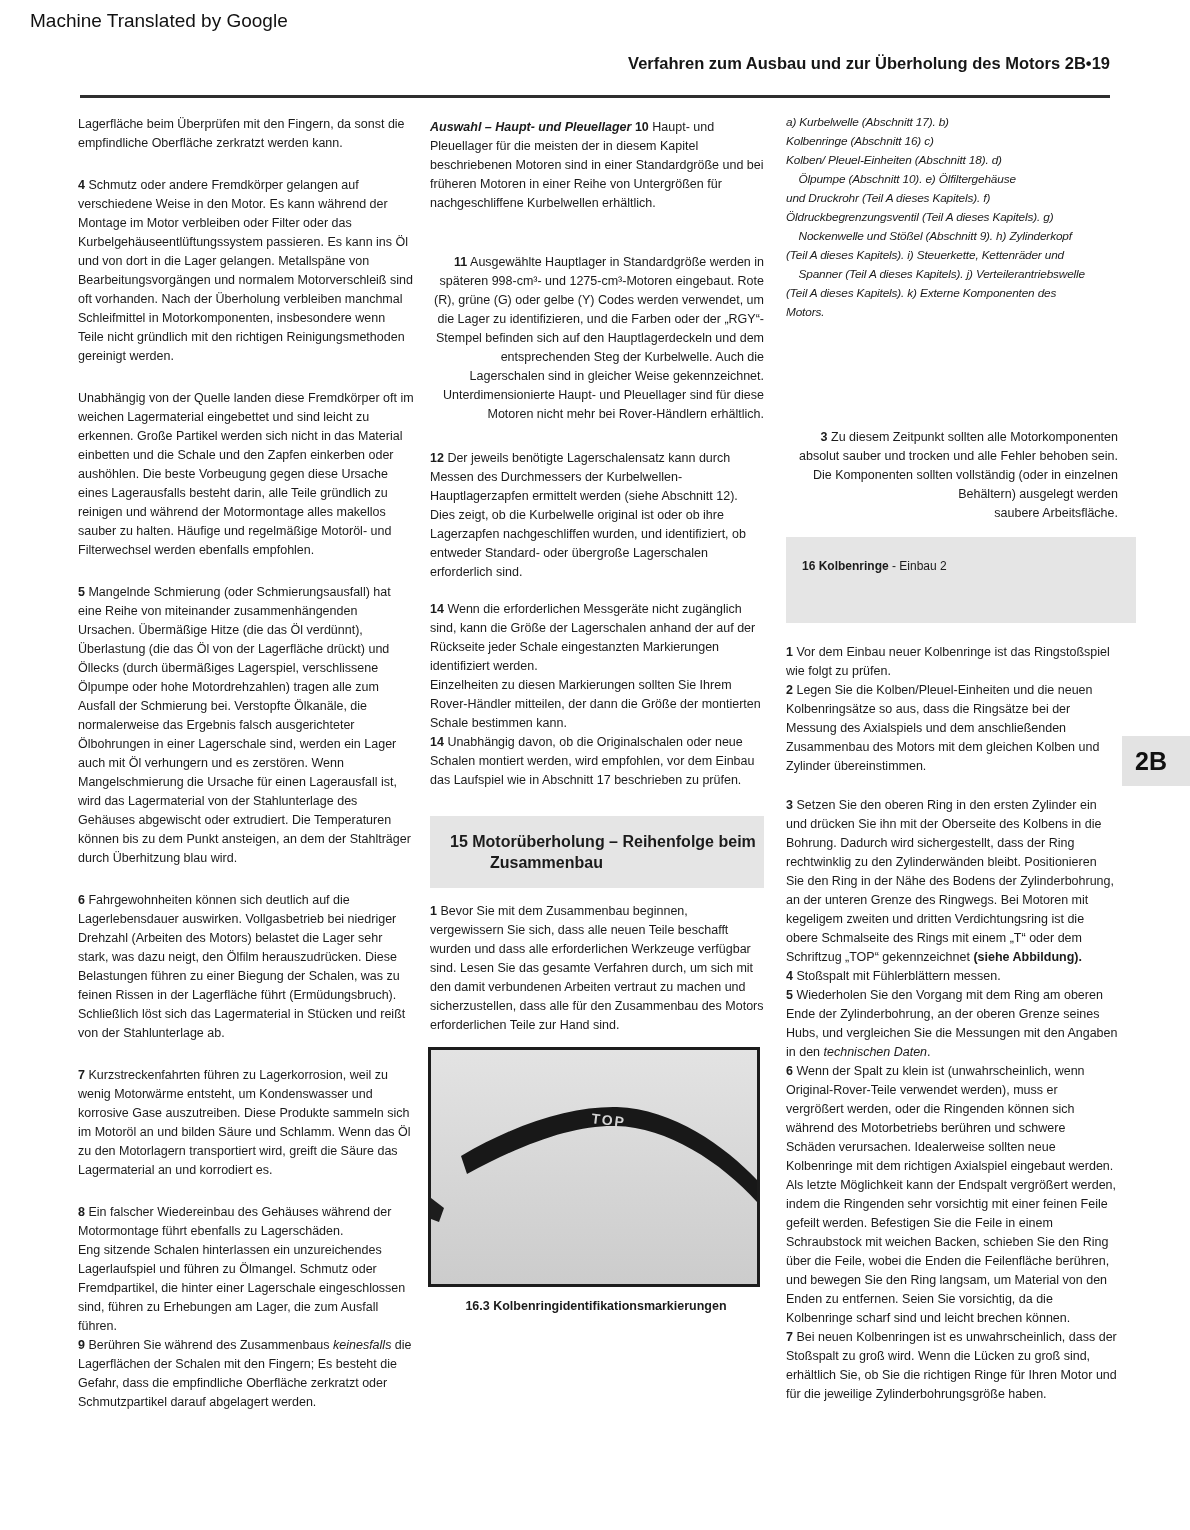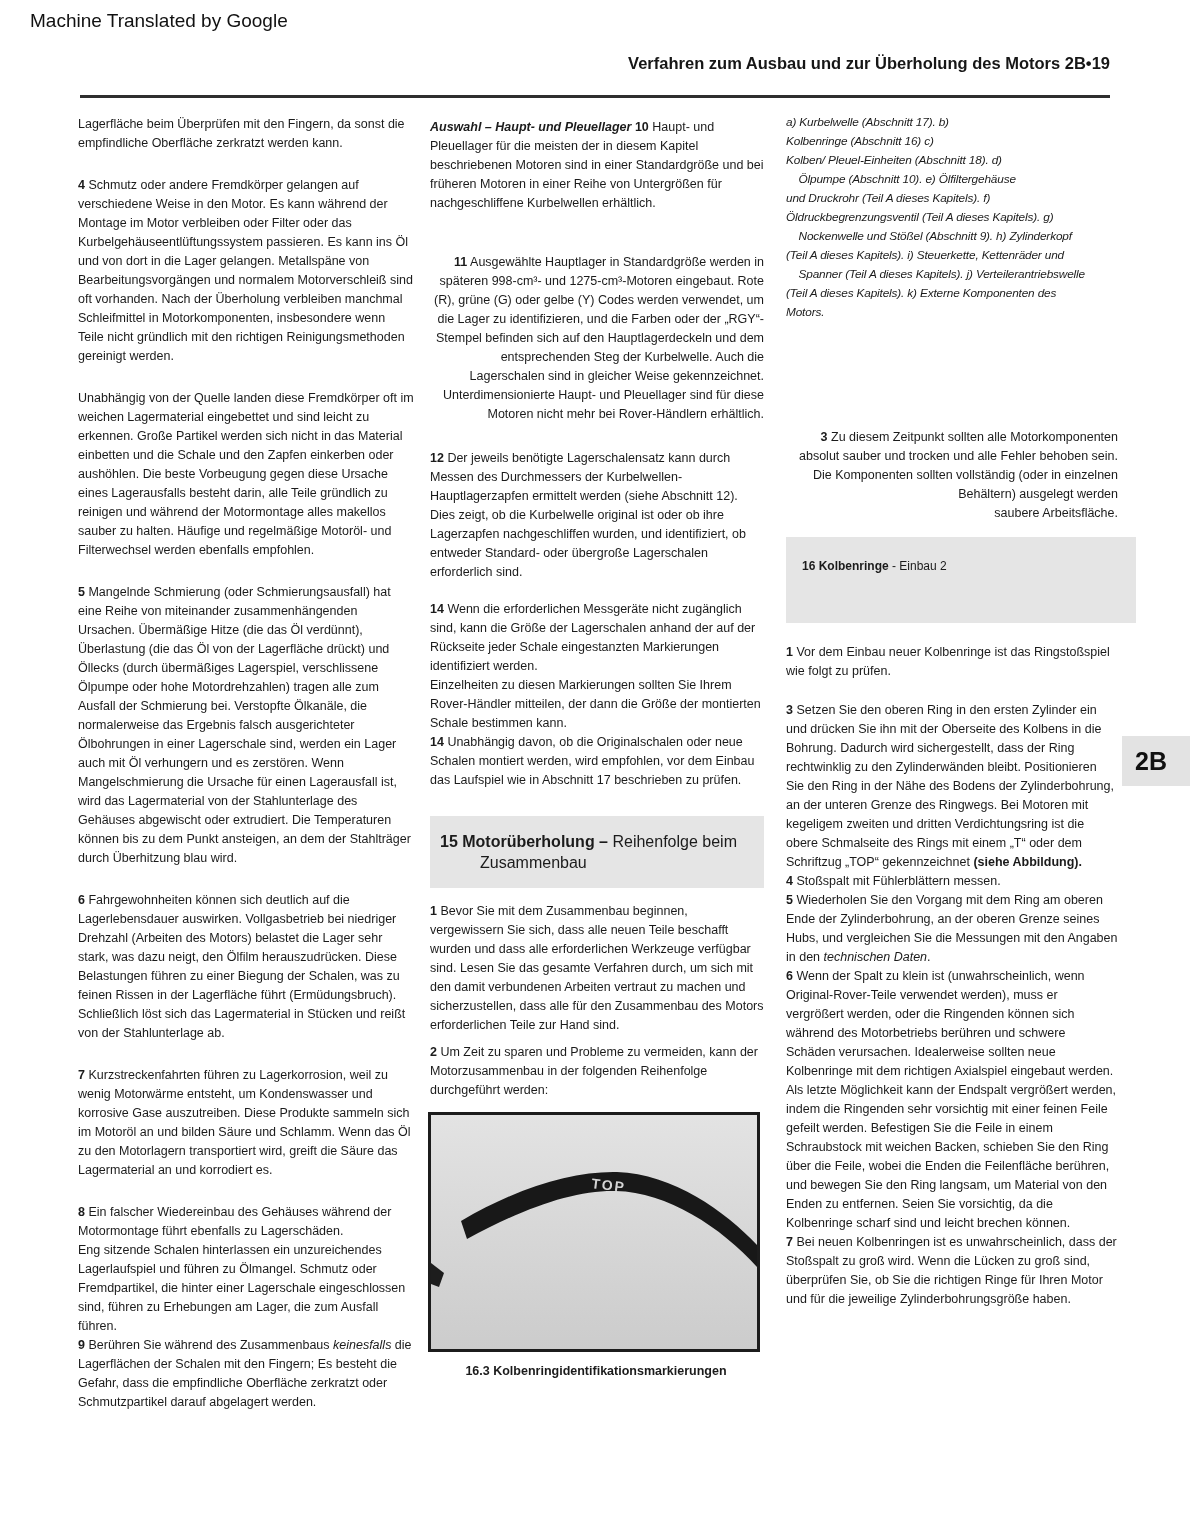--- a/index.html
+++ b/index.html
@@ -16,21 +16,21 @@
   .c2{left:430px;top:118px;width:334px;}
   .c3{left:786px;top:113px;width:332px;}
   .c1 p{margin-bottom:23px;}
   .c1 p.m0{margin-bottom:0;}
   b.pnum{font-weight:bold;}
   .c2 .heading{margin-bottom:40px;}
   .c2 .p11{margin-bottom:16px;text-align:right;}
   .c2 .p12{margin-bottom:18px;margin-top:25px;}
   .c2 .p13,.c2 .p14{margin-bottom:0;}
   .box15{margin-top:26px;background:#e5e5e5;height:72px;box-sizing:border-box;
-         padding:15px 8px 0 10px;font-size:16px;line-height:21px;}
+         padding:15px 8px 0 20px;font-size:16px;line-height:21px;font-weight:bold;}
   .box15 .line2{padding-left:40px;}
   .c2 .step1{margin-top:14px;}
   .c2 .step2{margin-top:8px;}
   .fig{margin:12px 0 0 -2px;}
   .photo{width:326px;height:234px;border:3px solid #1c1c1c;
          background:linear-gradient(180deg,#e3e3e3 0%,#d6d6d6 55%,#cccccc 100%);}
   .caption{margin-top:10px;text-align:center;font-weight:bold;font-size:12.5px;}
   .c3 .list{font-style:italic;font-size:11.8px;letter-spacing:-0.15px;line-height:19px;width:345px;margin-bottom:0;}
   .c3 .p3x{margin-top:106px;margin-bottom:8px;text-align:right;}
   .box16{margin-top:14px;background:#e5e5e5;height:86px;box-sizing:border-box;
@@ -67,21 +67,20 @@
   <p class="p13"><b class="pnum">14</b><span> Wenn die erforderlichen Messgeräte nicht zugänglich sind, kann die Größe der Lagerschalen anhand der auf der Rückseite jeder Schale eingestanzten Markierungen identifiziert werden.
 Einzelheiten zu diesen Markierungen sollten Sie Ihrem Rover-Händler mitteilen, der dann die Größe der montierten Schale bestimmen kann.</span></p>
   <p class="p14"><b class="pnum">14</b><span> Unabhängig davon, ob die Originalschalen oder neue Schalen montiert werden, wird empfohlen, vor dem Einbau das Laufspiel wie in Abschnitt 17 beschrieben zu prüfen.</span></p>
 
   <div class="box15">
     <div><b>15 Motorüberholung –</b><span> Reihenfolge beim</span></div>
     <div class="line2">Zusammenbau</div>
   </div>
 
   <p class="step1"><b class="pnum">1</b><span> Bevor Sie mit dem Zusammenbau beginnen, vergewissern Sie sich, dass alle neuen Teile beschafft wurden und dass alle erforderlichen Werkzeuge verfügbar sind. Lesen Sie das gesamte Verfahren durch, um sich mit den damit verbundenen Arbeiten vertraut zu machen und sicherzustellen, dass alle für den Zusammenbau des Motors erforderlichen Teile zur Hand sind.</span></p>
-  <p class="step2"><b class="pnum">2</b><span> Um Zeit zu sparen und Probleme zu vermeiden, kann der Motorzusammenbau in der folgenden Reihenfolge durchgeführt werden:</span></p>
 
   <figure class="fig" style="margin-left:-2px;margin-right:0;">
     <div class="photo">
       <svg width="326" height="234" viewBox="0 0 326 234" xmlns="http://www.w3.org/2000/svg">
         <path d="M30,106 C88,72 142,56 186,57 C242,59 294,96 326,130 L326,152 C290,112 236,77 185,76 C144,75 95,92 36,124 Z" fill="#181818"></path>
         <path d="M0,148 L13,158 L8,172 L0,169 Z" fill="#1d1d1d"></path>
         <text x="160" y="73" transform="rotate(7 160 73)" fill="#d4d4d4" font-family="Liberation Sans, sans-serif" font-size="14" font-weight="bold" letter-spacing="2">TOP</text>
       </svg>
     </div>
     <figcaption class="caption">16.3 Kolbenringidentifikationsmarkierungen</figcaption>
@@ -99,18 +98,19 @@
 (Teil A dieses Kapitels). i) Steuerkette, Kettenräder und
 &nbsp;&nbsp;&nbsp;&nbsp;Spanner (Teil A dieses Kapitels). j) Verteilerantriebswelle
 (Teil A dieses Kapitels). k) Externe Komponenten des
 Motors.</p>
   <p class="p3x"><b class="pnum">3</b><span> Zu diesem Zeitpunkt sollten alle Motorkomponenten absolut sauber und trocken und alle Fehler behoben sein. Die Komponenten sollten vollständig (oder in einzelnen Behältern) ausgelegt werden
 saubere Arbeitsfläche.</span></p>
 
   <div class="box16"><b>16 Kolbenringe</b><span> - Einbau 2</span></div>
 
   <p class="s1"><b class="pnum">1</b><span> Vor dem Einbau neuer Kolbenringe ist das Ringstoßspiel wie folgt zu prüfen.</span></p>
+  <p><b class="pnum">2</b><span> Legen Sie die Kolben/Pleuel-Einheiten und die neuen Kolbenringsätze so aus, dass die Ringsätze bei der Messung des Axialspiels und dem anschließenden Zusammenbau des Motors mit dem gleichen Kolben und Zylinder übereinstimmen.</span></p>
   <p class="s3"><b class="pnum">3</b><span> Setzen Sie den oberen Ring in den ersten Zylinder ein und drücken Sie ihn mit der Oberseite des Kolbens in die Bohrung. Dadurch wird sichergestellt, dass der Ring rechtwinklig zu den Zylinderwänden bleibt. Positionieren Sie den Ring in der Nähe des Bodens der Zylinderbohrung, an der unteren Grenze des Ringwegs. Bei Motoren mit kegeligem zweiten und dritten Verdichtungsring ist die obere Schmalseite des Rings mit einem „T“ oder dem Schriftzug „TOP“ gekennzeichnet </span><b>(siehe Abbildung).</b></p>
   <p><b class="pnum">4</b><span> Stoßspalt mit Fühlerblättern messen.</span></p>
   <p><b class="pnum">5</b><span> Wiederholen Sie den Vorgang mit dem Ring am oberen Ende der Zylinderbohrung, an der oberen Grenze seines Hubs, und vergleichen Sie die Messungen mit den Angaben in den </span><i>technischen Daten</i><span>.</span></p>
   <p><b class="pnum">6</b><span> Wenn der Spalt zu klein ist (unwahrscheinlich, wenn Original-Rover-Teile verwendet werden), muss er vergrößert werden, oder die Ringenden können sich während des Motorbetriebs berühren und schwere Schäden verursachen. Idealerweise sollten neue Kolbenringe mit dem richtigen Axialspiel eingebaut werden. Als letzte Möglichkeit kann der Endspalt vergrößert werden, indem die Ringenden sehr vorsichtig mit einer feinen Feile gefeilt werden. Befestigen Sie die Feile in einem Schraubstock mit weichen Backen, schieben Sie den Ring über die Feile, wobei die Enden die Feilenfläche berühren, und bewegen Sie den Ring langsam, um Material von den Enden zu entfernen. Seien Sie vorsichtig, da die Kolbenringe scharf sind und leicht brechen können.</span></p>
-  <p><b class="pnum">7</b><span> Bei neuen Kolbenringen ist es unwahrscheinlich, dass der Stoßspalt zu groß wird. Wenn die Lücken zu groß sind, überprüfen Sie, ob Sie die richtigen Ringe für Ihren Motor und für die jeweilige Zylinderbohrungsgröße haben.</span></p>
+  <p><b class="pnum">7</b><span> Bei neuen Kolbenringen ist es unwahrscheinlich, dass der Stoßspalt zu groß wird. Wenn die Lücken zu groß sind, erhältlich Sie, ob Sie die richtigen Ringe für Ihren Motor und für die jeweilige Zylinderbohrungsgröße haben.</span></p>
 </div>
 
 </body></html>

